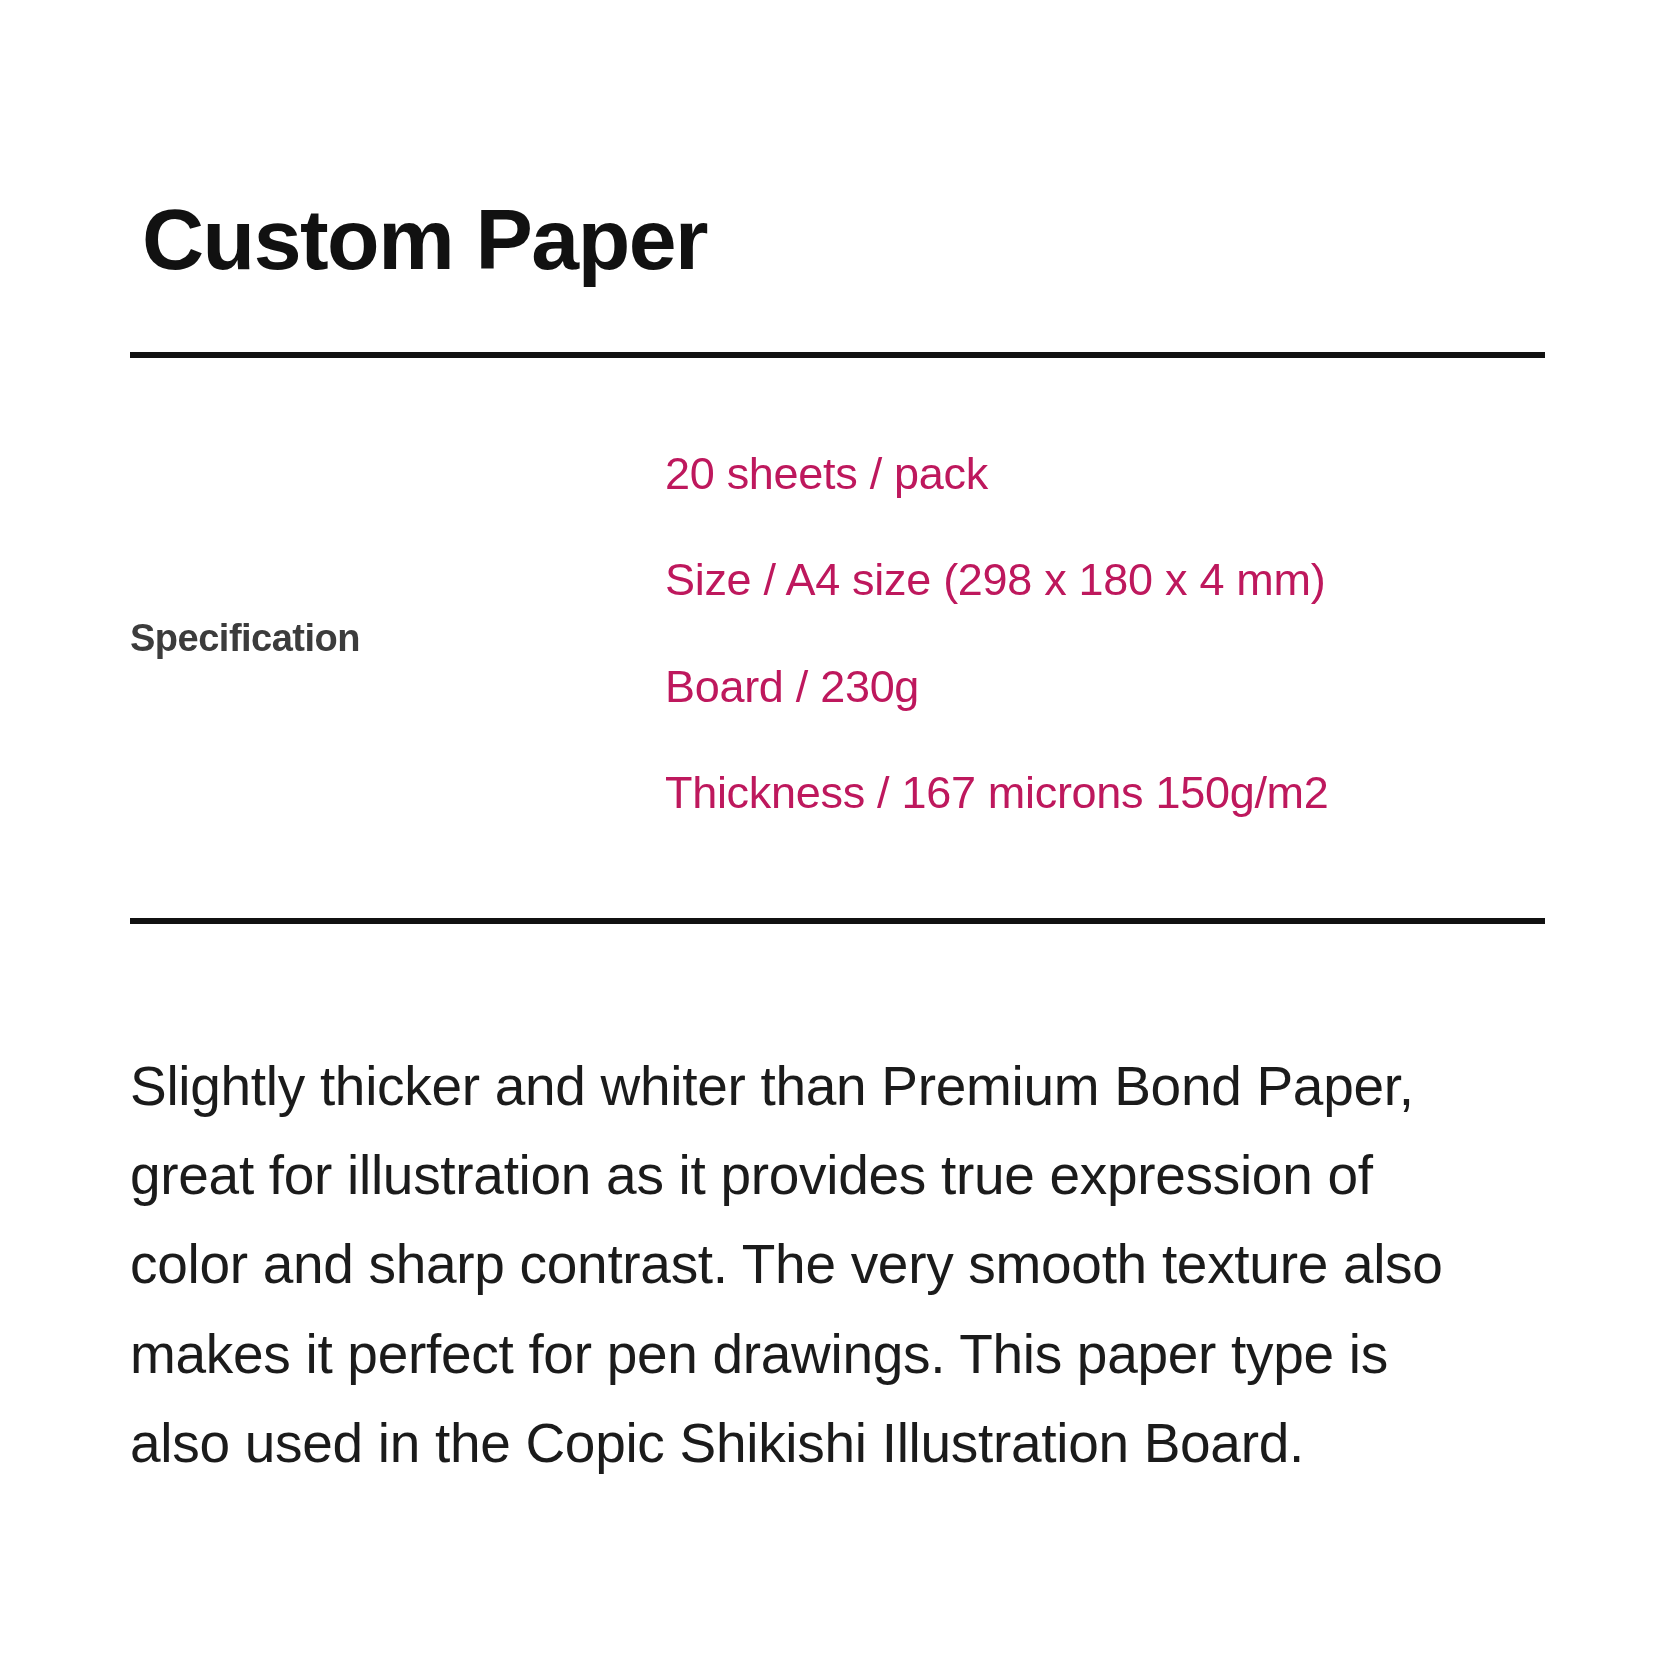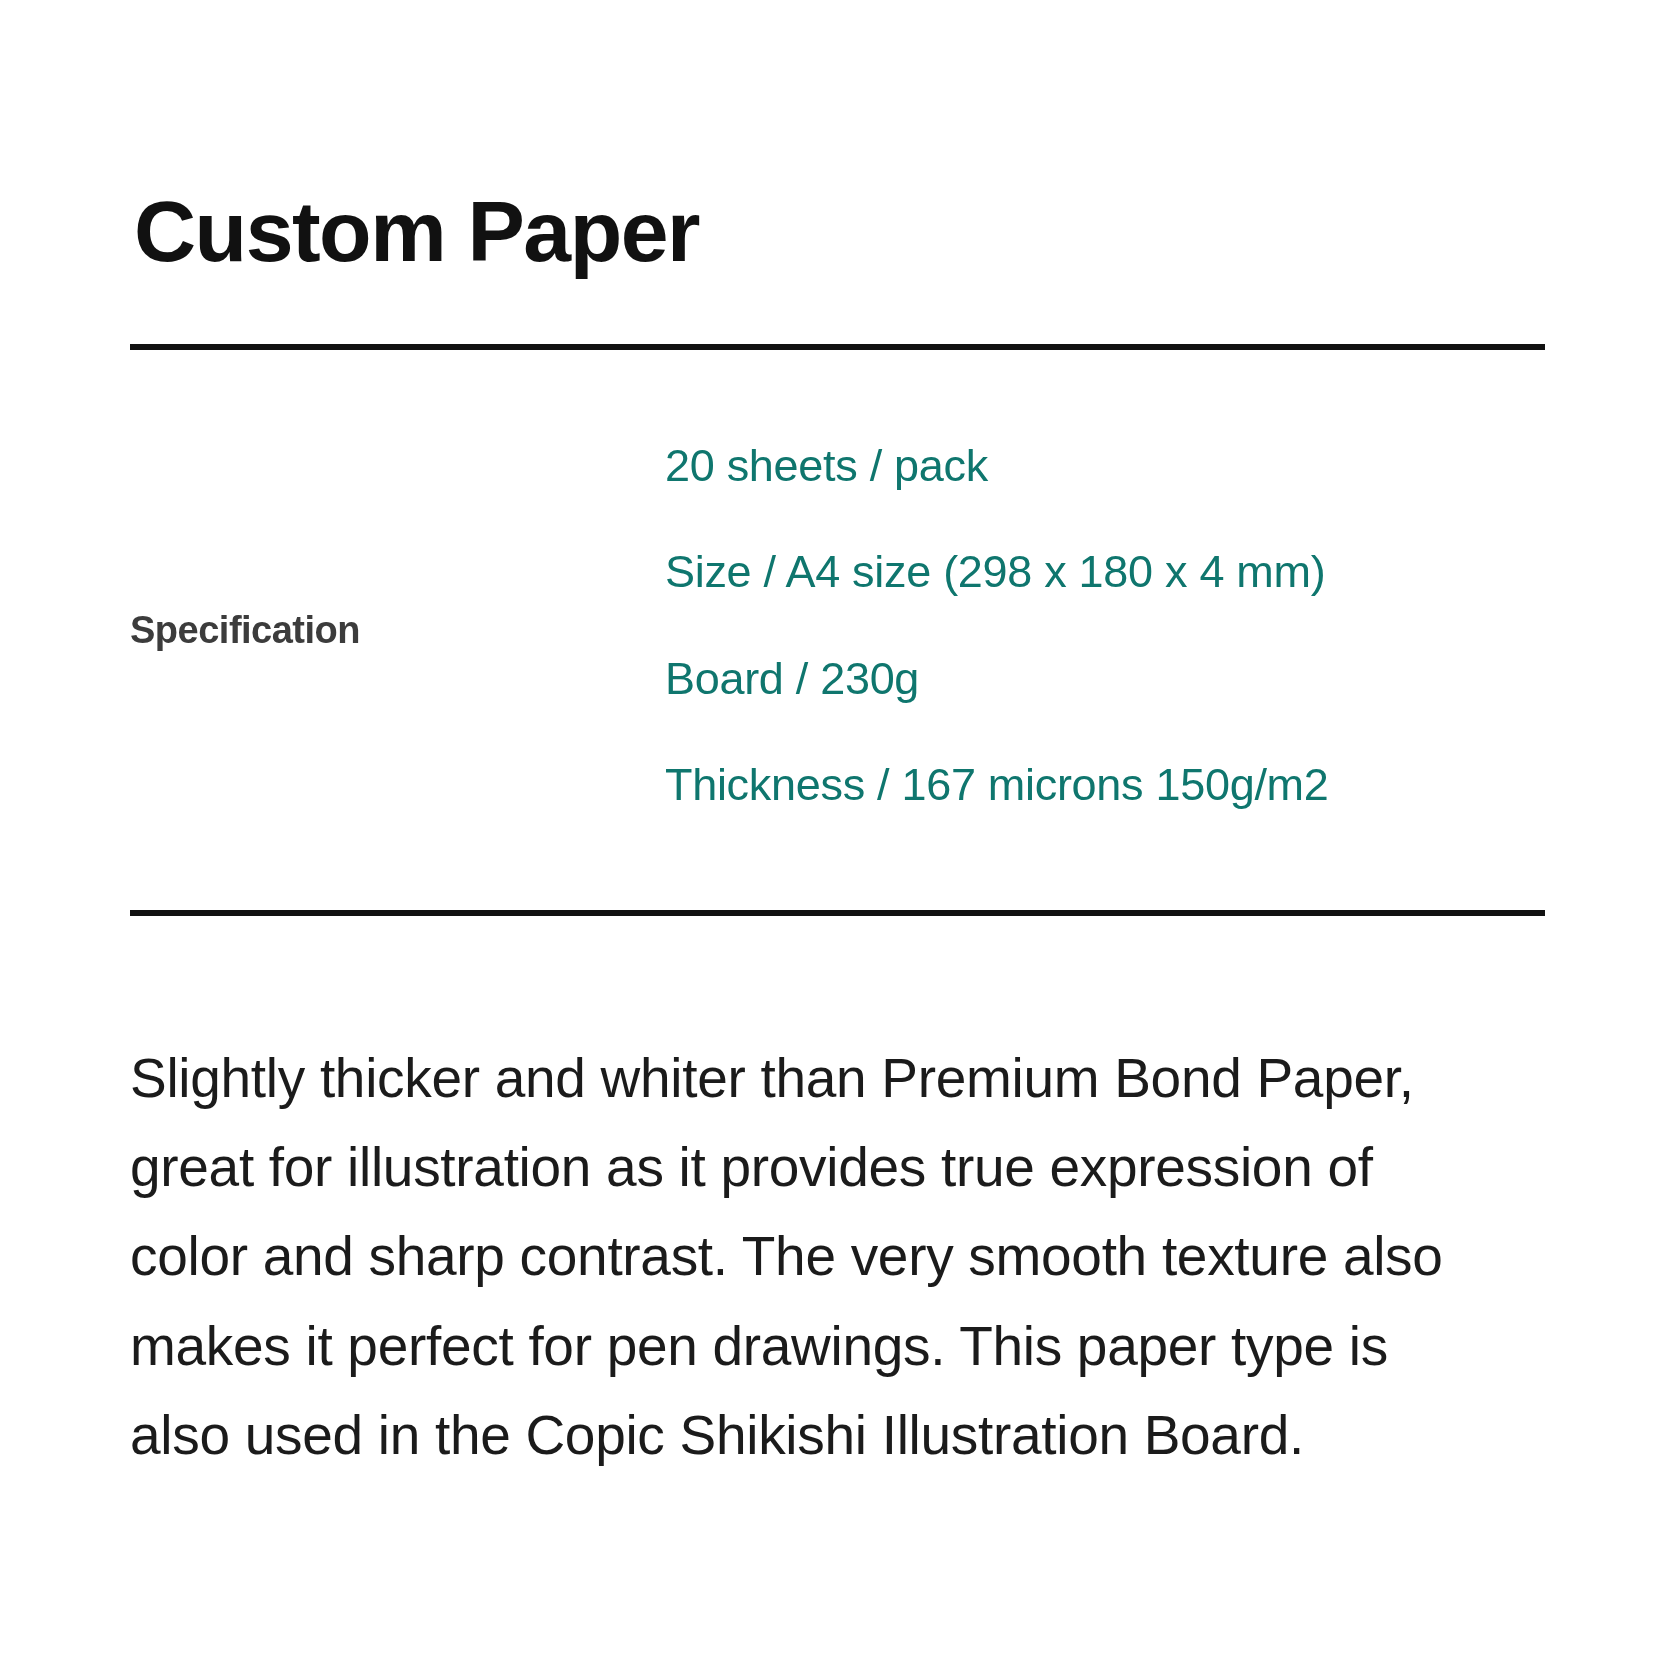--- a/index.html
+++ b/index.html
@@ -19,21 +19,21 @@
     width: 1675px;
     height: 1675px;
     box-sizing: border-box;
     padding: 0 130px;
   }
   .title {
     font-size: 86px;
     font-weight: bold;
     letter-spacing: -1.5px;
     color: #111111;
-    margin: 4px;
+    margin: 12px;
     padding-top: 182px;
     line-height: 1.05;
   }
   .rule {
     height: 6px;
     background: #111111;
     width: 1415px;
     margin-left: 0;
   }
   .rule-top {
@@ -53,21 +53,21 @@
     font-size: 38px;
     font-weight: bold;
     color: #3c3c3c;
     letter-spacing: -0.5px;
   }
   .spec-values {
     flex: 1 1 auto;
   }
   .spec-values .line {
     font-size: 45px;
-    color: #0f766e;
+    color: #be185d;
     line-height: 1.12;
     margin-bottom: 56px;
     white-space: nowrap;
     letter-spacing: -0.3px;
   }
   .spec-values .line:last-child {
     margin-bottom: 9px;
   }
   .description {
     margin-top: 118px;

